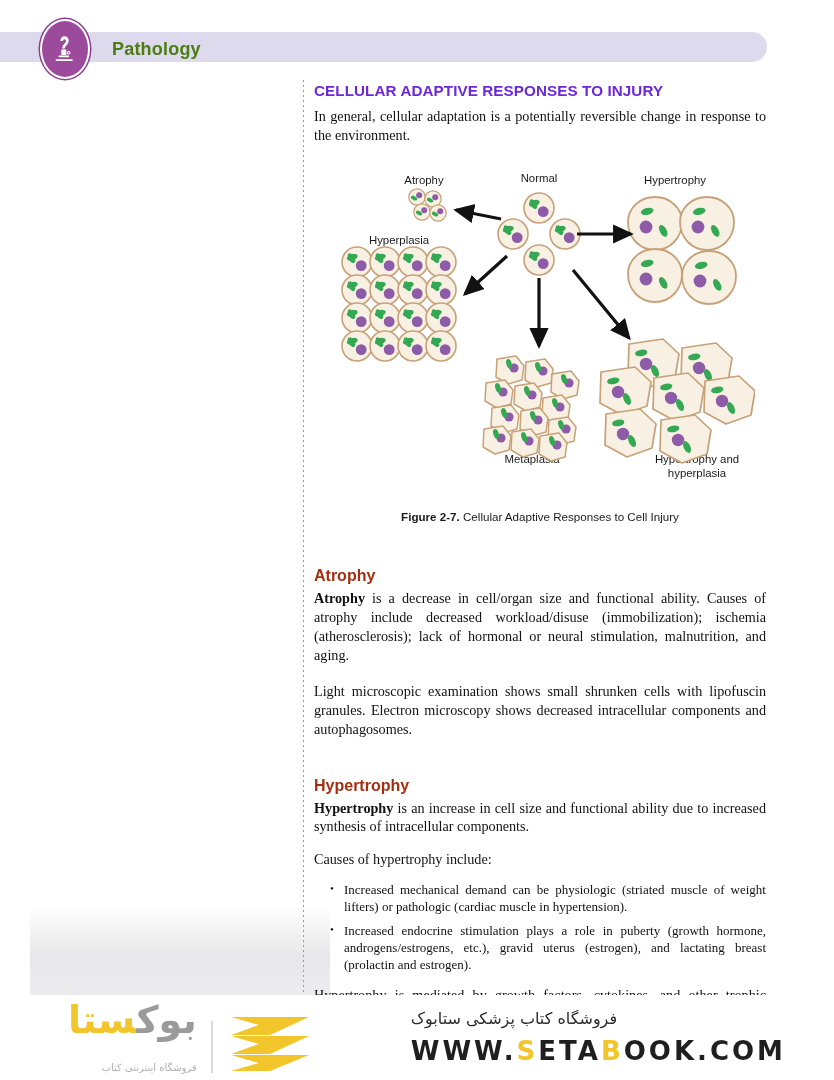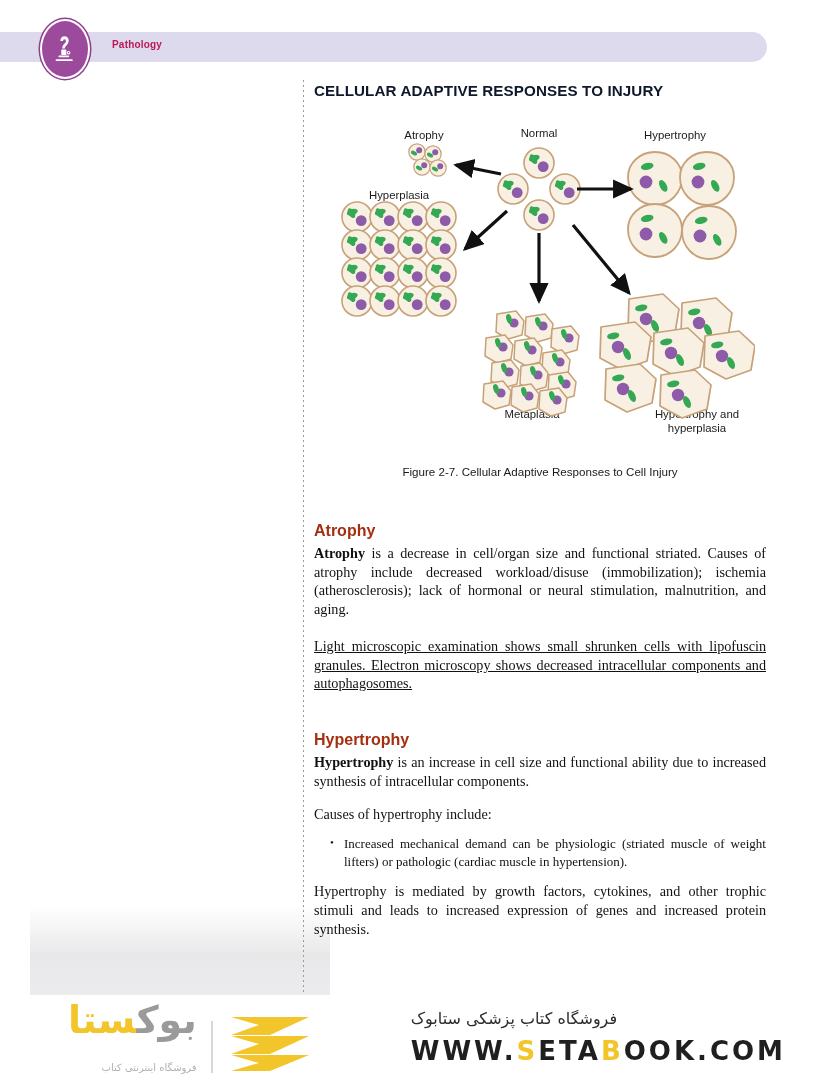--- a/index.html
+++ b/index.html
@@ -45,24 +45,24 @@
     background: #9c4b9c;
     border: 2px solid #ffffff;
     box-shadow: 0 0 0 1.5px #8f3f8f;
     display: flex; align-items: center; justify-content: center;
   }
   #header-logo svg { display:block; }
   #header-title {
     position: absolute;
     left: 112px; top: 39px;
     font-family: "Liberation Sans", sans-serif;
-    font-size: 10px;
+    font-size: 18px;
     font-weight: bold;
     letter-spacing: .2px;
-    color: #be185d;
+    color: #4d7c0f;
   }
 
   
   #gutter-rule {
     position: absolute;
     left: 303px; top: 80px;
     width: 1px; height: 917px;
     background-image: repeating-linear-gradient(180deg, #9a9a9a 0px, #9a9a9a 2px, rgba(0,0,0,0) 2px, rgba(0,0,0,0) 5px);
   }
 
@@ -70,21 +70,21 @@
   #content {
     position: absolute;
     left: 314px; top: 82px;
     width: 452px;
   }
   .sec-head {
     font-family: "Liberation Sans", sans-serif;
     font-weight: bold;
     font-size: 15.2px;
     letter-spacing: .1px;
-    color: #0f172a;
+    color: #6d28d9;
     margin: 0 0 8px 0;
   }
   .sub-head {
     font-family: "Liberation Sans", sans-serif;
     font-weight: bold;
     font-size: 16px;
     color: #a52f10;
     margin: 0 0 4px 0;
   }
   p.body {
@@ -118,21 +118,21 @@
   
   #figure-block { margin: 22px 0 0 0; }
   #figure-svg-wrap { display:flex; justify-content:center; }
   #figure-caption {
     margin-top: 14px;
     text-align: center;
     font-family: "Liberation Sans", sans-serif;
     font-size: 11.6px;
     color: #1a1a1a;
   }
-  #figure-caption .fig-label { font-weight: normal; }
+  #figure-caption .fig-label { font-weight: bold; }
 
   .dgm-label {
     font-family: "Liberation Sans", sans-serif;
     font-size: 11.4px;
     fill: #1a1a1a;
   }
 
   
   #watermark {
     position: absolute;
@@ -210,20 +210,21 @@
 </div>
 
 <div id="header-title">Pathology</div>
 
 <div id="gutter-rule"></div>
 
 <div id="content">
 
   <h1 class="sec-head">CELLULAR ADAPTIVE RESPONSES TO INJURY</h1>
 
+  <p class="body">In general, cellular adaptation is a potentially reversible change in response to the environment.</p>
 
   <div id="figure-block">
     <div id="figure-svg-wrap">
       <svg width="430" height="330" viewBox="0 0 430 330" aria-hidden="true">
         <defs>
           <marker id="ah" markerWidth="7" markerHeight="7" refX="5.6" refY="3" orient="auto">
             <path d="M0,0 L6.5,3 L0,6 Z" fill="#111111"></path>
           </marker>
 
           <g id="roundCell">
@@ -340,32 +341,33 @@
     </div>
 
     <div id="figure-caption">
       <span class="fig-label">Figure 2-7.</span>
       <span>Cellular Adaptive Responses to Cell Injury</span>
     </div>
   </div>
 
   <h2 class="sub-head" style="margin-top:44px;">Atrophy</h2>
 
-  <p class="body"><b>Atrophy</b><span> is a decrease in cell/organ size and functional striated. Causes of atrophy include decreased workload/disuse (immobilization); ischemia (atherosclerosis); lack of hormonal or neural stimulation, malnutrition, and aging.</span></p>
-
-  <p class="body" style="margin-top:18px;text-decoration:underline;">Light microscopic examination shows small shrunken cells with lipofuscin granules. Electron microscopy shows decreased intracellular components and autophagosomes.</p>
+  <p class="body"><b>Atrophy</b><span> is a decrease in cell/organ size and functional ability. Causes of atrophy include decreased workload/disuse (immobilization); ischemia (atherosclerosis); lack of hormonal or neural stimulation, malnutrition, and aging.</span></p>
+
+  <p class="body" style="margin-top:18px;">Light microscopic examination shows small shrunken cells with lipofuscin granules. Electron microscopy shows decreased intracellular components and autophagosomes.</p>
 
   <h2 class="sub-head" style="margin-top:38px;">Hypertrophy</h2>
 
   <p class="body"><b>Hypertrophy</b><span> is an increase in cell size and functional ability due to increased synthesis of intracellular components.</span></p>
 
   <p class="body" style="margin-top:14px;">Causes of hypertrophy include:</p>
 
   <ul class="bullets">
     <li>Increased mechanical demand can be physiologic (striated muscle of weight lifters) or pathologic (cardiac muscle in hypertension).</li>
+    <li>Increased endocrine stimulation plays a role in puberty (growth hormone, androgens/estrogens, etc.), gravid uterus (estrogen), and lactating breast (prolactin and estrogen).</li>
   </ul>
 
   <p class="body">Hypertrophy is mediated by growth factors, cytokines, and other trophic stimuli and leads to increased expression of genes and increased protein synthesis.</p>
 </div>
 
 <div id="watermark">
 
   <div id="wm-brand">
     <div style="text-align:right;">
       <div id="wm-seta-script"><span>بوک</span><span class="gold">ستا</span></div>

